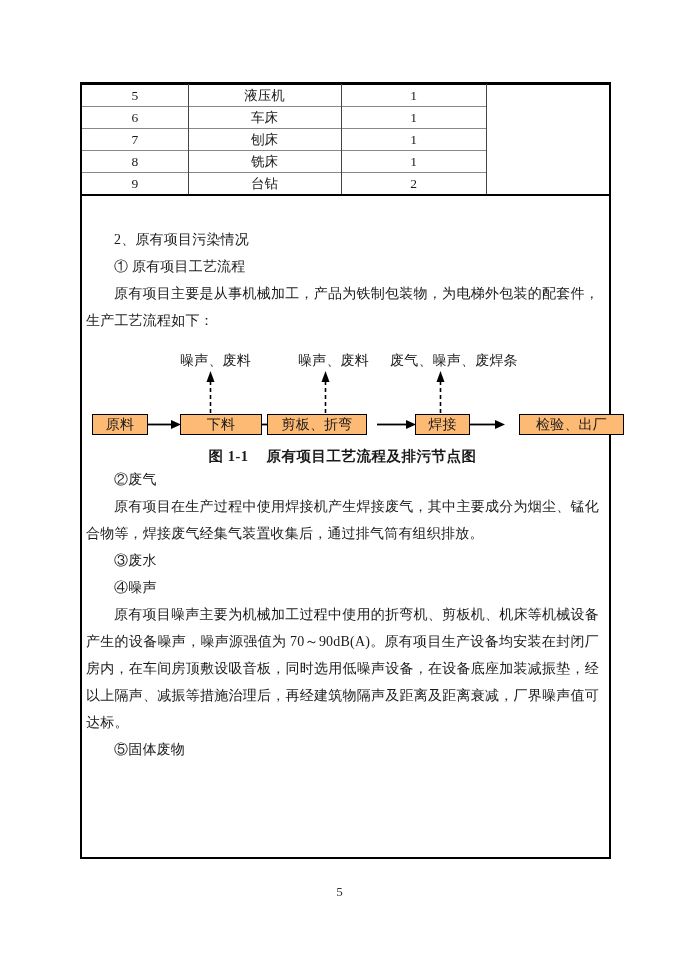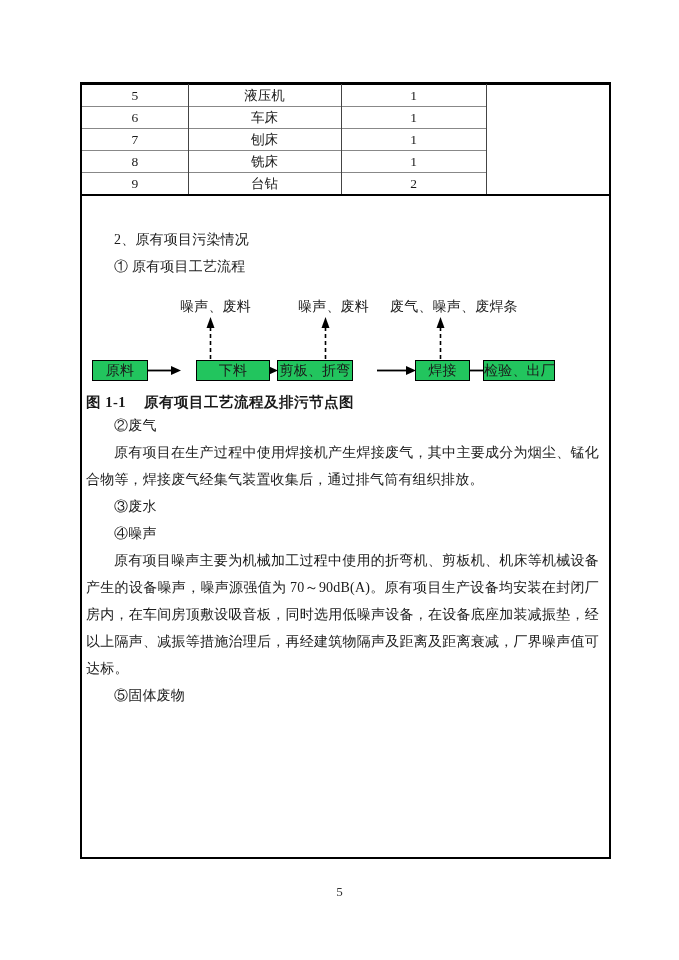--- a/index.html
+++ b/index.html
@@ -75,34 +75,34 @@
   }
   .diagram .flow-box {
     position: absolute;
     top: 80px;
     height: 21px;
     line-height: 20px;
     border: 1px solid #000;
     box-sizing: border-box;
     text-align: center;
     font-size: 14px;
-    background: #22c55e;
+    background: #fdba74;
     white-space: nowrap;
   }
   .diagram svg.arrows {
     position: absolute;
     left: 0; top: 0;
     width: 513px;
     height: 132px;
   }
   .diagram .caption {
     position: absolute;
     left: 0; right: 0;
     top: 109px;
-    text-align: left;
+    text-align: center;
     font-weight: bold;
     font-size: 14.5px;
     letter-spacing: 0.5px;
   }
   .diagram .caption .fig-no { margin-right: 18px; }
   
   .page-number {
     position: absolute;
     left: 0; right: 0;
     top: 884px;
@@ -149,20 +149,21 @@
       <td>9</td>
       <td>台钻</td>
       <td>2</td>
     </tr>
   </tbody>
     </table>
 
   <div class="content">
     <p>2、原有项目污染情况</p>
     <p>① 原有项目工艺流程</p>
+    <p>原有项目主要是从事机械加工，产品为铁制包装物，为电梯外包装的配套件，生产工艺流程如下：</p>
 
     <div class="diagram">
       <svg class="arrows" viewBox="0 0 513 132" xmlns="http://www.w3.org/2000/svg">
 
         <g stroke="#000" stroke-width="1.6" fill="#000">
           <line x1="124.5" y1="79" x2="124.5" y2="46" stroke-dasharray="4 3"></line>
           <polygon points="120.5,48 128.5,48 124.5,37" stroke="none"></polygon>
           <line x1="239.5" y1="79" x2="239.5" y2="46" stroke-dasharray="4 3"></line>
           <polygon points="235.5,48 243.5,48 239.5,37" stroke="none"></polygon>
           <line x1="354.5" y1="79" x2="354.5" y2="46" stroke-dasharray="4 3"></line>
@@ -179,24 +180,24 @@
           <line x1="384" y1="90.5" x2="410" y2="90.5"></line>
           <polygon points="409,86 409,95 419,90.5" stroke="none"></polygon>
         </g>
       </svg>
 
       <span class="emission-label" style="left:94px">噪声、废料</span>
       <span class="emission-label" style="left:212px">噪声、废料</span>
       <span class="emission-label" style="left:304px">废气、噪声、废焊条</span>
 
       <div class="flow-box" style="left:6px;   width:56px">原料</div>
-      <div class="flow-box" style="left:110px;  width:74px">下料</div>
-      <div class="flow-box" style="left:191px; width:76px">剪板、折弯</div>
+      <div class="flow-box" style="left:94px;  width:82px">下料</div>
+      <div class="flow-box" style="left:181px; width:100px">剪板、折弯</div>
       <div class="flow-box" style="left:329px; width:55px">焊接</div>
-      <div class="flow-box" style="left:397px; width:72px">检验、出厂</div>
+      <div class="flow-box" style="left:433px; width:105px">检验、出厂</div>
 
       <div class="caption">
         <span class="fig-no">图 1-1</span><span>原有项目工艺流程及排污节点图</span>
       </div>
     </div>
 
     <p>②废气</p>
     <p>原有项目在生产过程中使用焊接机产生焊接废气，其中主要成分为烟尘、锰化合物等，焊接废气经集气装置收集后，通过排气筒有组织排放。</p>
     <p>③废水</p>
     <p>④噪声</p>

